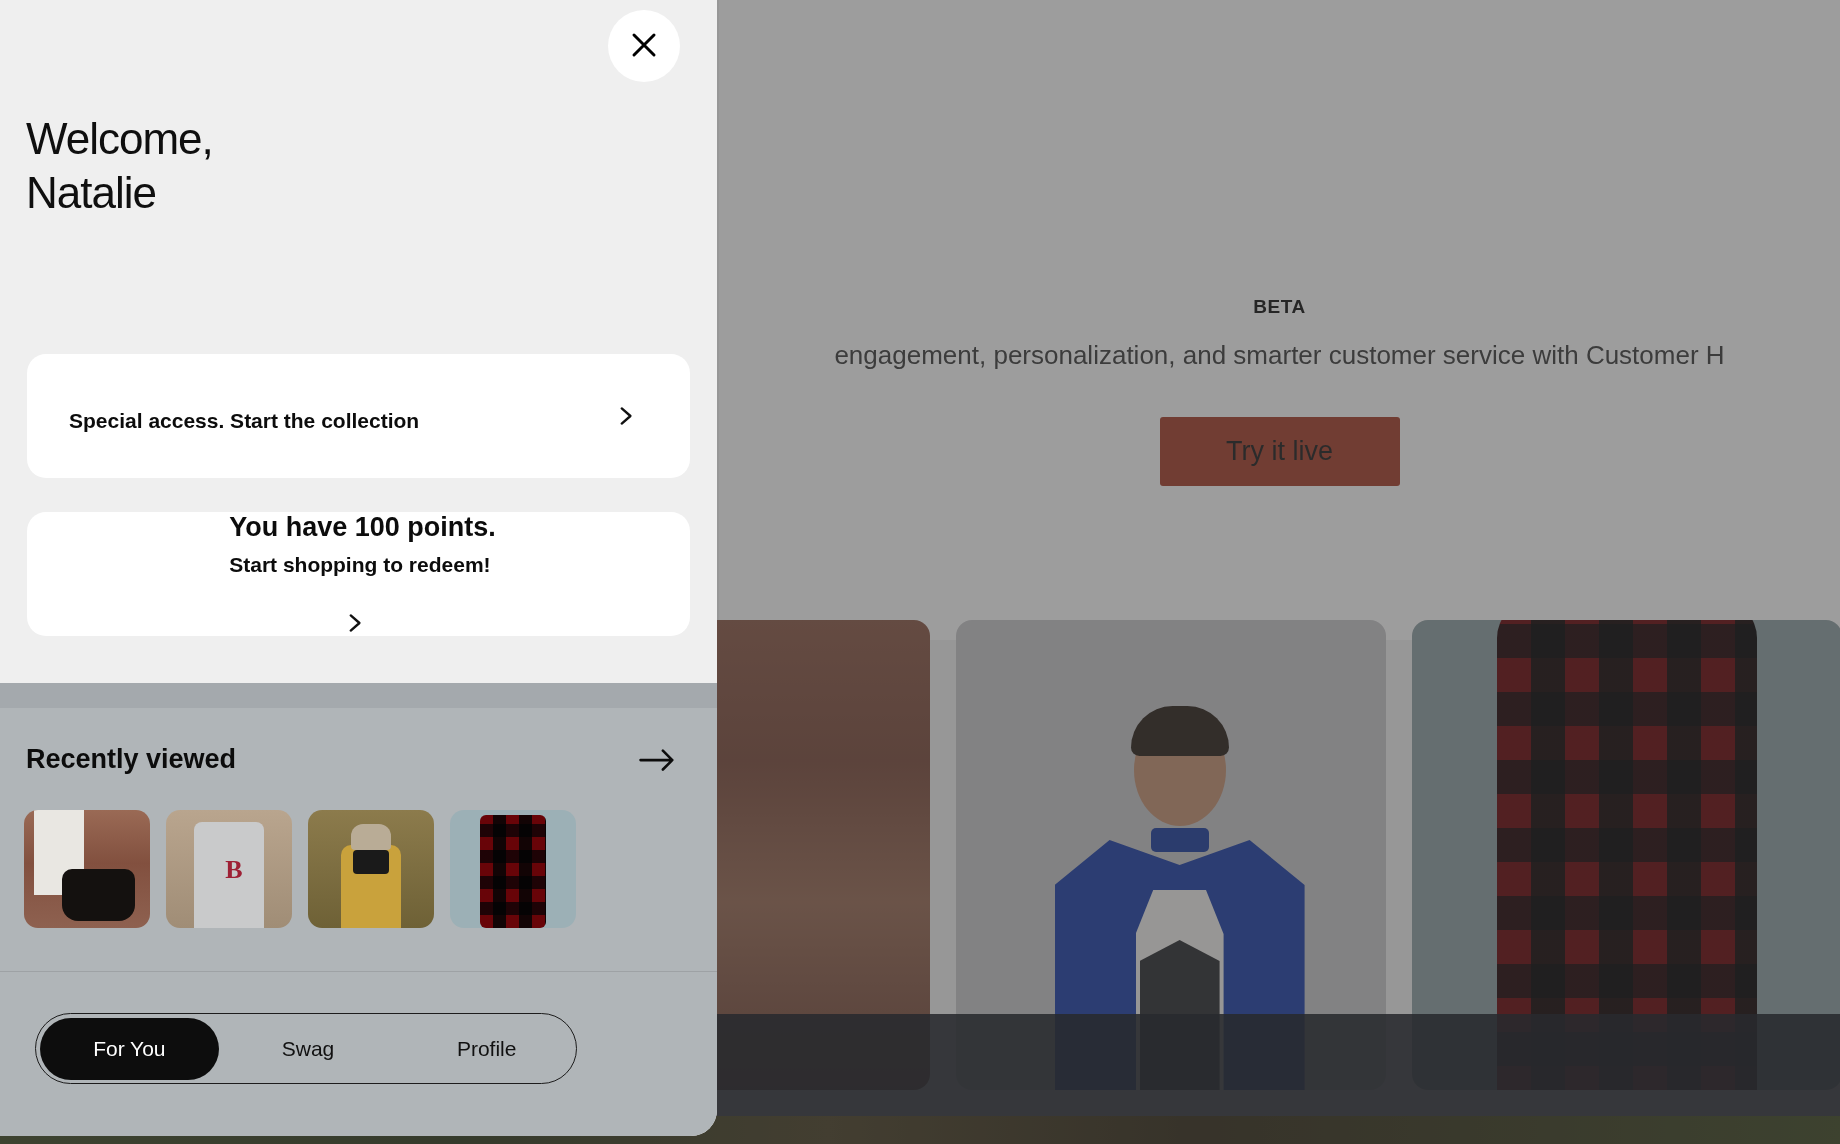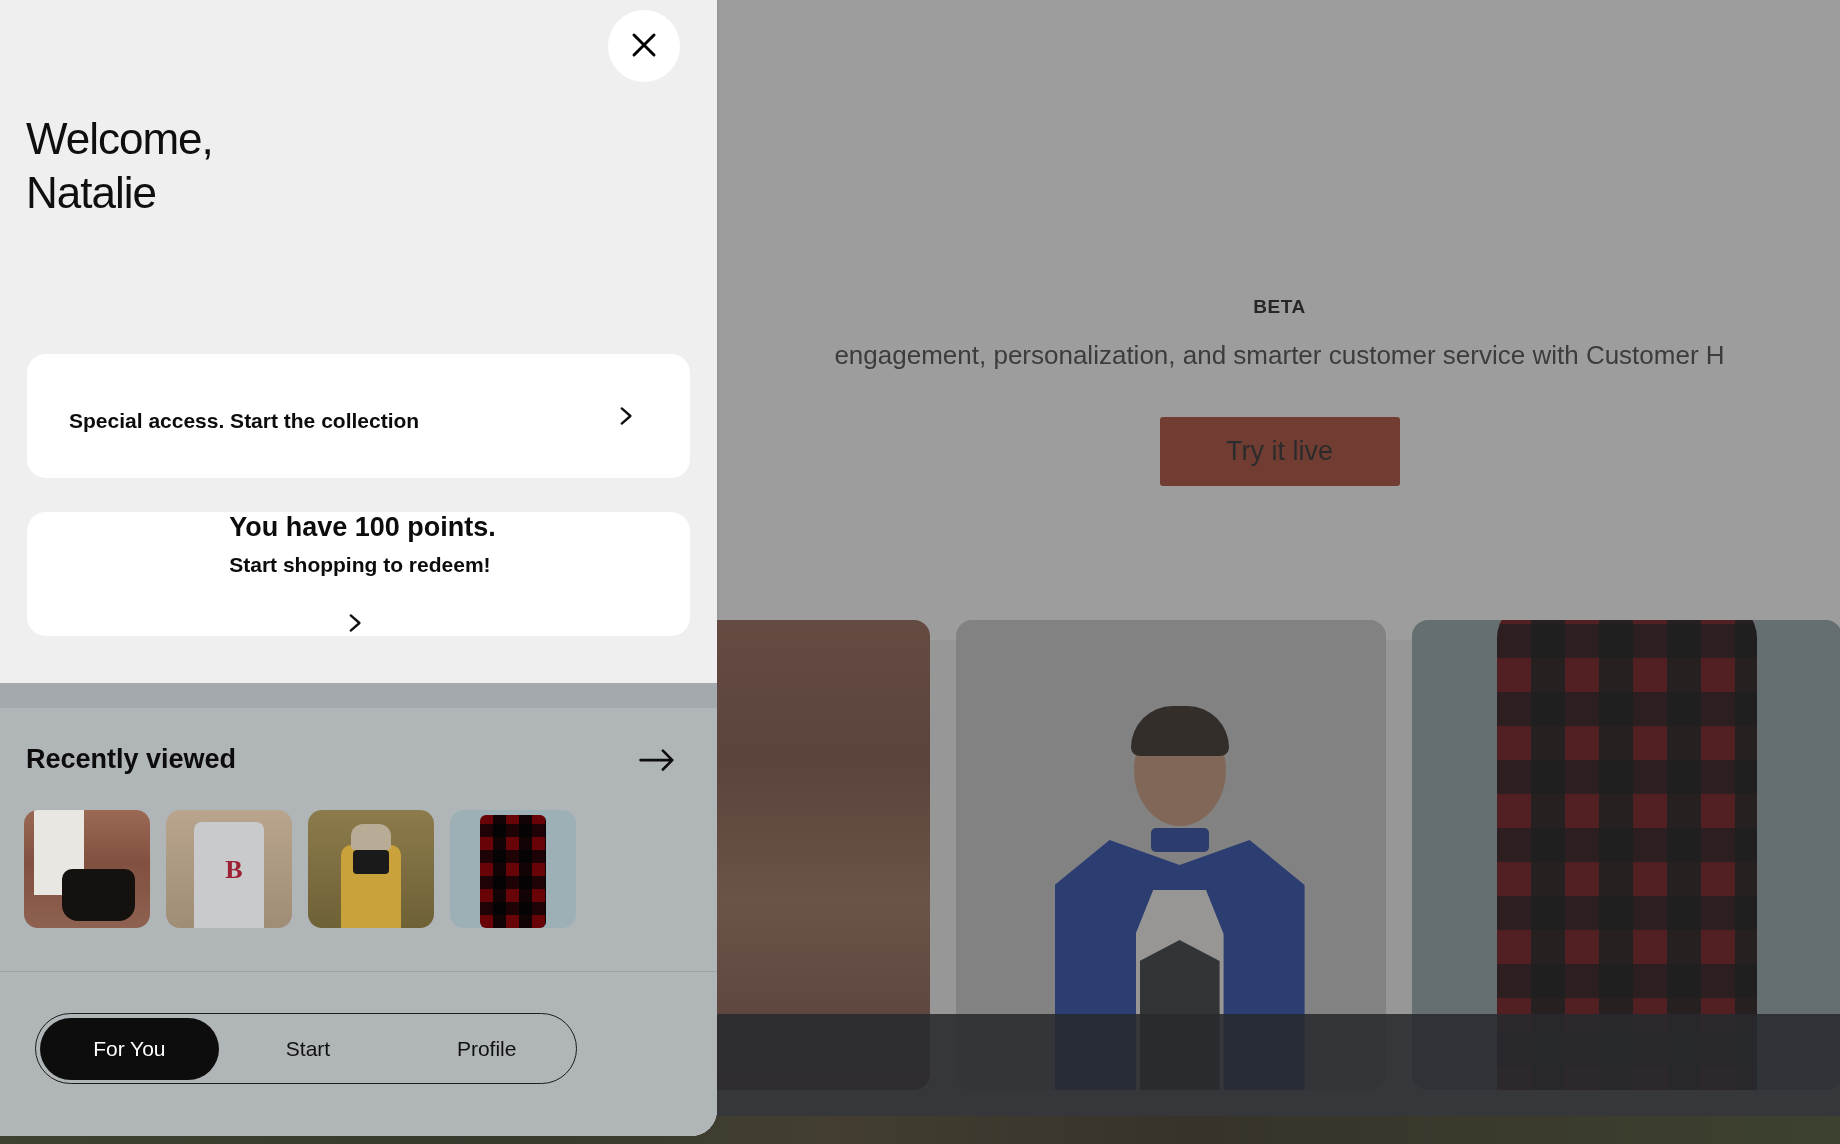--- a/index.html
+++ b/index.html
@@ -294,17 +294,17 @@
         <span class="cam-hat"></span>
         <span class="cam-body"></span>
       </div>
       <div class="thumb flannel"></div>
     </div>
 
     <div class="nav-divider"></div>
 
     <div class="bottom-nav">
       <button class="nav-item active">For You</button>
-      <button class="nav-item">Start</button>
+      <button class="nav-item">Swag</button>
       <button class="nav-item">Profile</button>
     </div>
   </div>
 </div>
 
 </body></html>

